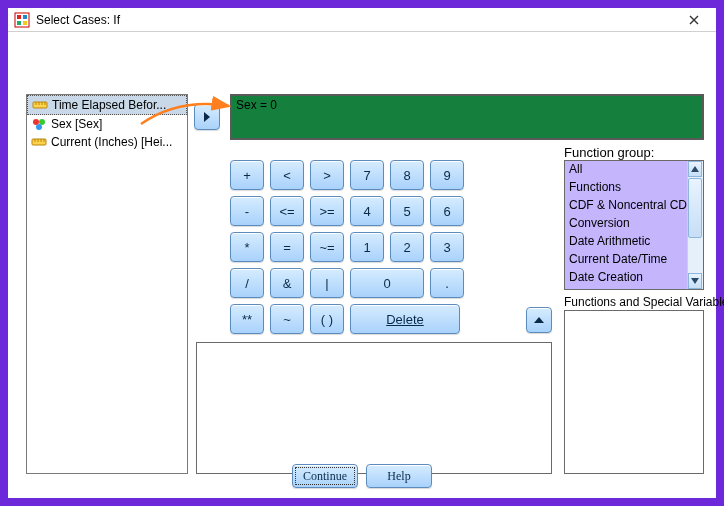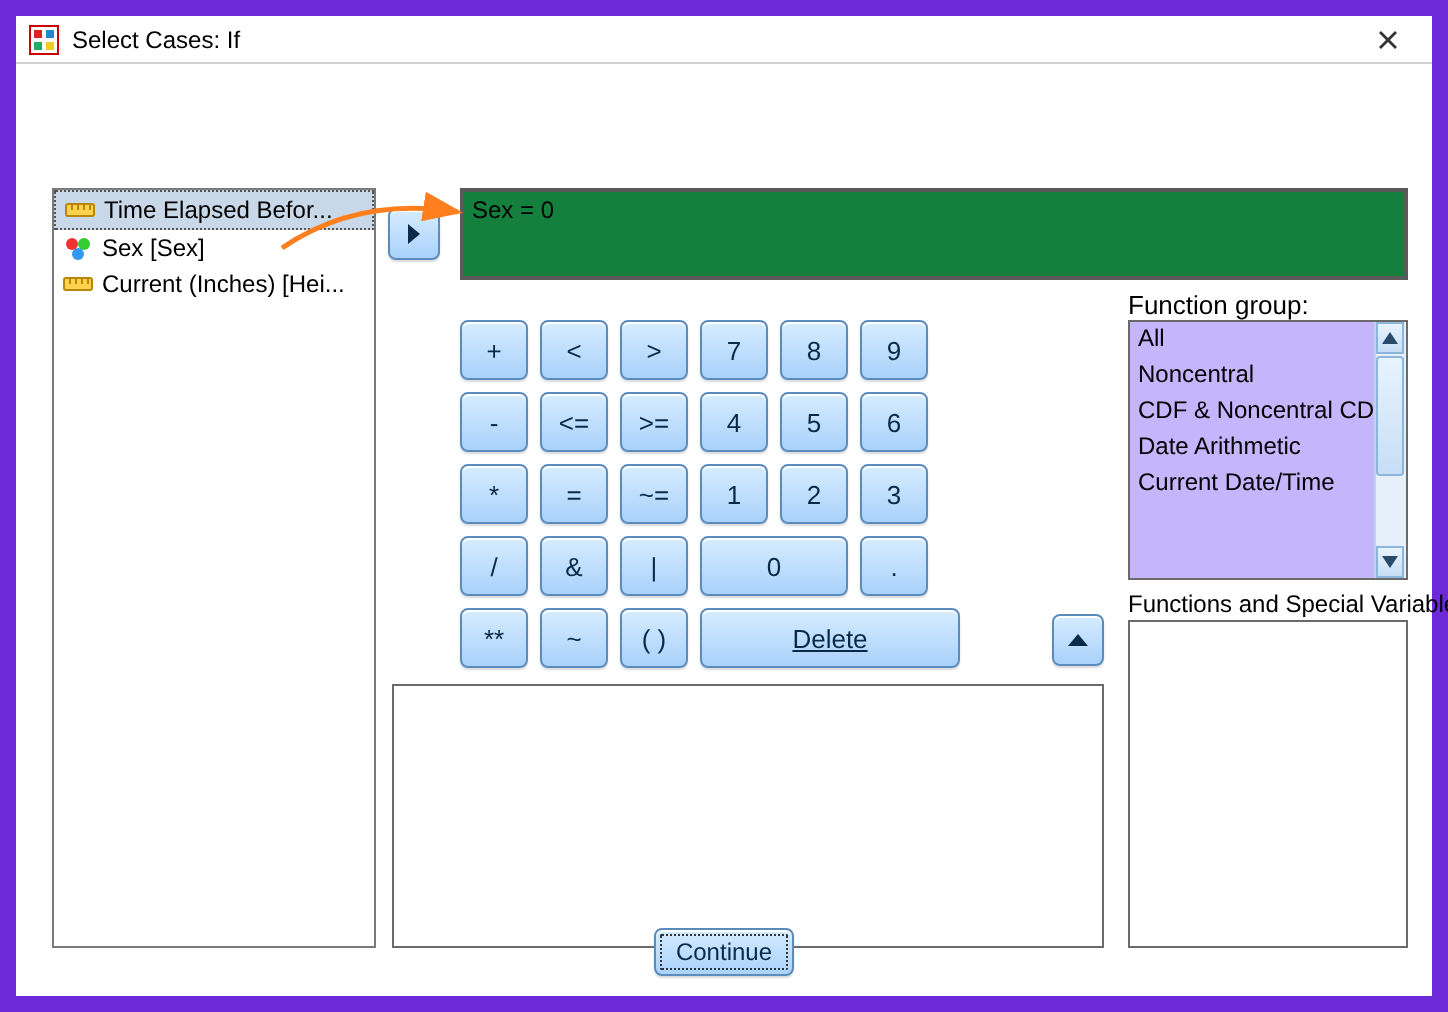--- a/index.html
+++ b/index.html
@@ -21,21 +21,21 @@
   .move-btn { position: absolute; left: 186px; top: 72px; width: 26px; height: 26px; }
 
   .expr-box { position: absolute; left: 222px; top: 62px; width: 474px; height: 46px; border: 2px solid #5a5a5a; background: #15803d; padding: 2px 4px; font-size: 12px; }
 
   .keypad { position: absolute; left: 222px; top: 128px; width: 286px; }
   .kp-row { display: flex; gap: 6px; margin-bottom: 6px; }
   .kp-btn { height: 30px; display: flex; align-items: center; justify-content: center; font-size: 13px; color: #0a2a4a; cursor: pointer; }
   .kp-s { width: 34px; }
   .kp-n { width: 34px; }
   .kp-wide { width: 74px; }
-  .kp-delete { width: 130px; text-decoration: underline; }
+  .kp-delete { width: 110px; text-decoration: underline; }
 
   .btn3d {
     background: linear-gradient(to bottom, #d6ecff 0%, #a9d2fb 100%);
     border: 1px solid #5c8bbd;
     border-radius: 4px;
     box-shadow: inset 0 1px 0 #ffffff, 0 1px 1px rgba(0,0,0,0.15);
   }
 
   .arrow-btn { display:flex; align-items:center; justify-content:center; }
   .up-func-btn { position: absolute; left: 518px; top: 275px; width: 26px; height: 26px; }
@@ -48,21 +48,21 @@
   .sb-btn { width: 14px; height: 16px; background: linear-gradient(to bottom,#e8f3ff,#c7def6); border:1px solid #8db6dd; position:absolute; left:0; display:flex; align-items:center; justify-content:center; }
   .sb-up { top:0; }
   .sb-down { bottom:0; }
   .sb-thumb { position:absolute; left:0; top:17px; width:14px; height:60px; background: linear-gradient(to bottom,#e8f3ff,#c7def6); border:1px solid #8db6dd; border-radius:2px;}
 
   .fsv-label { position: absolute; left: 556px; top: 263px; font-size: 12px; white-space: nowrap; }
   .fsv-box { position: absolute; left: 556px; top: 278px; width: 140px; height: 164px; border: 1px solid #6a6a6a; background: #fff; }
 
   .desc-box { position: absolute; left: 188px; top: 310px; width: 356px; height: 132px; border: 1px solid #6a6a6a; background: #fff; }
 
-  .footer { position: absolute; left: 0; right: 0; bottom: 10px; display: flex; justify-content: center; gap: 8px; }
+  .footer { position: absolute; left: 0; right: 0; bottom: 10px; display: flex; justify-content: center; gap: 8px; font-family: Liberation Serif, serif; }
   .dlg-btn { min-width: 66px; height: 24px; display: flex; align-items: center; justify-content: center; font-size: 12px; color: #0a2a4a; padding: 0 10px; cursor: pointer; }
   .dlg-btn.primary { outline: 1px dotted #333; outline-offset: -4px; }
 
   .arrow-annot { position: absolute; left: 131px; top: 64px; pointer-events: none; }
 </style>
 </head>
 <body>
 
 <div class="window">
   <div class="titlebar">
@@ -184,24 +184,26 @@
     <div class="up-func-btn btn3d arrow-btn">
       <svg width="12" height="12" viewBox="0 0 12 12">
           <path d="M1 9 L6 3 L11 9 Z" fill="#0a2a4a"></path>
         </svg>
     </div>
 
     <div class="fg-label">Function group:</div>
     <div class="func-group">
       <div class="fg-list">
         <div class="fg-item">All</div>
-        <div class="fg-item">Noncentral</div>
+        <div class="fg-item">Functions</div>
         <div class="fg-item">CDF &amp; Noncentral CDF</div>
+        <div class="fg-item">Conversion</div>
         <div class="fg-item">Date Arithmetic</div>
         <div class="fg-item">Current Date/Time</div>
+        <div class="fg-item">Date Creation</div>
       </div>
       <div class="fg-scroll">
         <div class="sb-btn sb-up">
             <svg width="8" height="6" viewBox="0 0 8 6">
               <path d="M0 6 L4 0 L8 6 Z" fill="#2a4a6a"></path>
             </svg>
           </div>
         <div class="sb-thumb"></div>
         <div class="sb-btn sb-down">
             <svg width="8" height="6" viewBox="0 0 8 6">
@@ -211,16 +213,17 @@
       </div>
     </div>
 
     <div class="fsv-label">Functions and Special Variables:</div>
     <div class="fsv-box"></div>
 
     <div class="desc-box"></div>
 
     <div class="footer">
       <div class="dlg-btn btn3d primary">Continue</div>
+      <div class="dlg-btn btn3d">Help</div>
     </div>
 
   </div>
 </div>
 
 </body></html>

